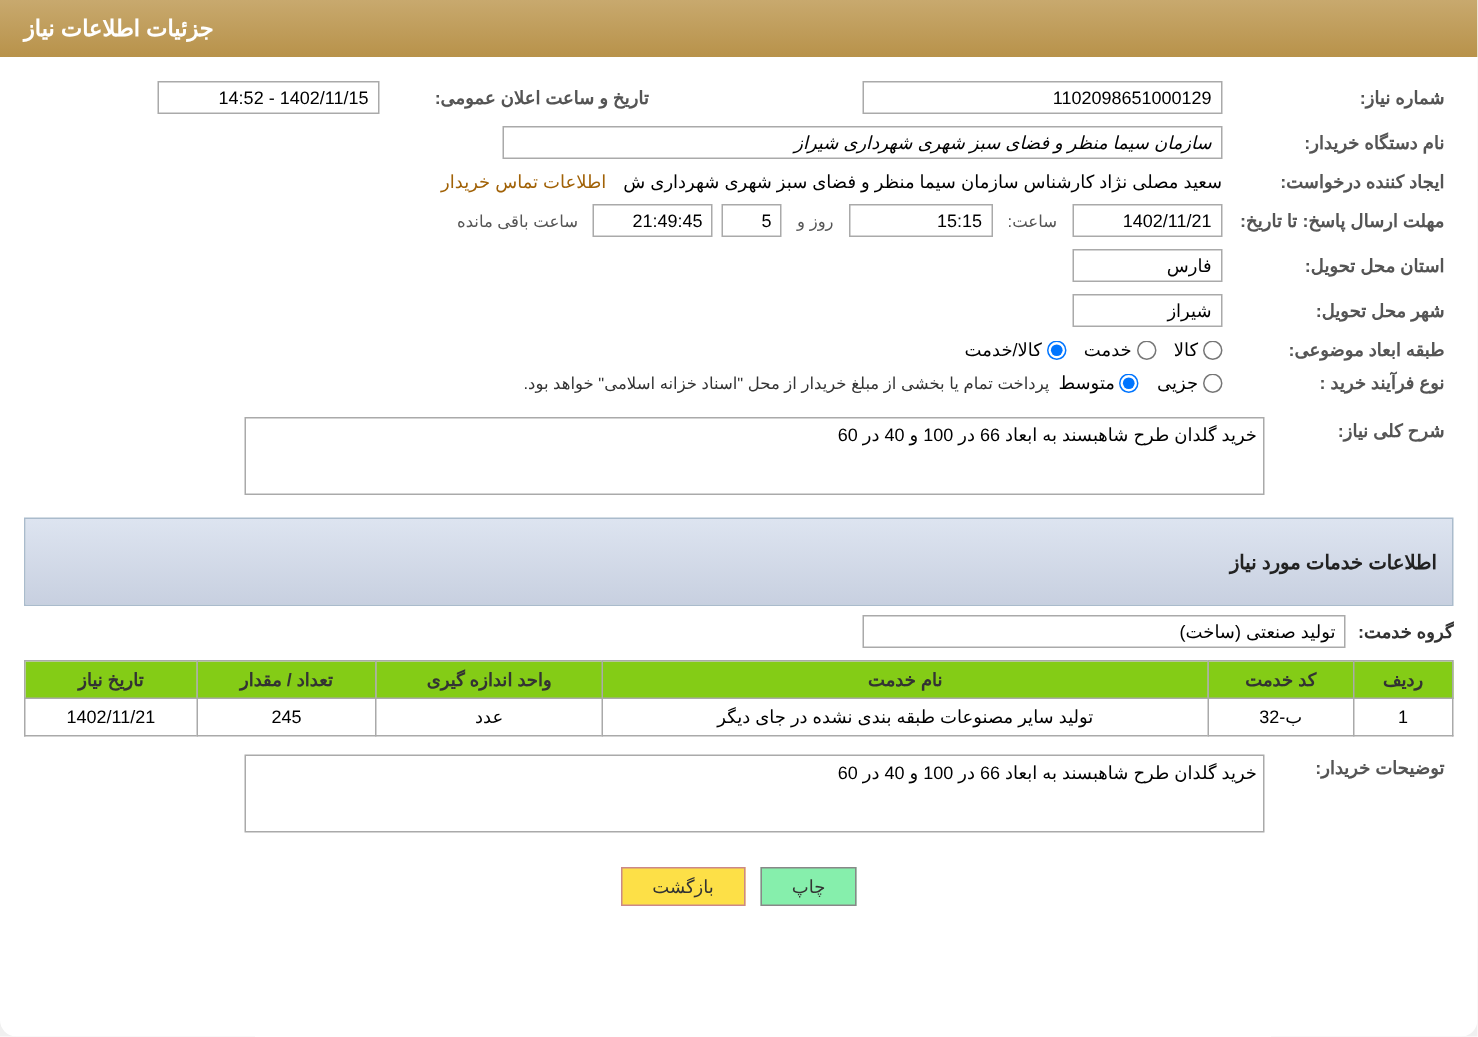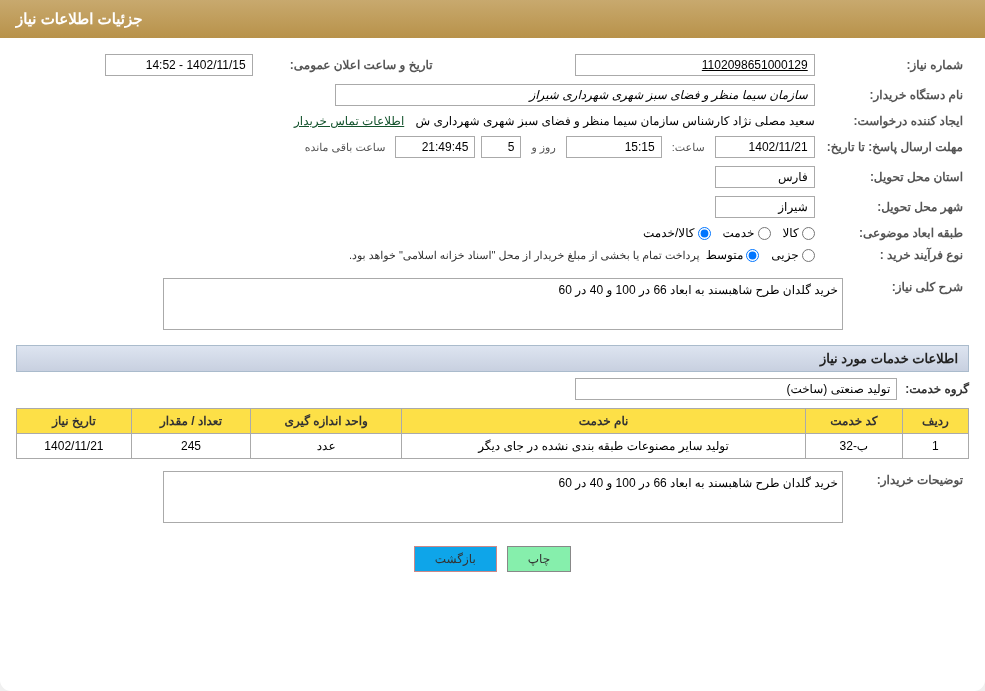--- a/index.html
+++ b/index.html
@@ -62,22 +62,21 @@
     .input-box-wide {
       width: 240px;
     }
     .input-box-medium {
       width: 148px;
     }
     .input-box-narrow {
       width: 100px;
     }
     .blue-link {
-      color: #14532d;
-      text-decoration: underline;
+      color: #a16207;
       cursor: pointer;
     }
     .radio-group {
       display: flex;
       gap: 12px;
       align-items: center;
     }
     .radio-item {
       display: flex;
       align-items: center;
@@ -92,21 +91,21 @@
       direction: rtl;
       resize: none;
       background: #fff;
     }
     .service-table {
       width: 100%;
       border-collapse: collapse;
       margin: 8px 0;
     }
     .service-table th {
-      background: #fde047;
+      background: #84cc16;
       border: 1px solid #aaa;
       padding: 5px 8px;
       text-align: center;
       font-size: 12px;
       color: #333;
       margin-left: 22px;
     }
     .service-table td {
       border: 1px solid #aaa;
       padding: 5px 8px;
@@ -136,39 +135,39 @@
       font-size: 12px;
       font-family: Tahoma, Arial, sans-serif;
       cursor: pointer;
       border: 1px solid #888;
     }
     .btn-print {
       background: #86efac;
       color: #333;
     }
     .btn-back {
-      background: #0ea5e9;
+      background: #fde047;
       color: #333;
       border-color: #cc8888;
     }
     .inline-label {
       color: #555;
       font-size: 11px;
       margin-left: 4px;
       margin-right: 4px;
     }
     .row-flex {
       display: flex;
       align-items: center;
       gap: 6px;
     }
     .section-title {
       background: linear-gradient(to bottom, #dde4f0, #c8d0e0);
       border: 1px solid #aabbcc;
-      padding: 5px 10px;
+      padding: 21px 10px;
       font-weight: bold;
       font-size: 13px;
       color: #222;
       text-align: right;
       margin: 8px 0 6px 0;
     }
   </style>
 </head>
 <body>
 
@@ -179,21 +178,21 @@
   </div>
 
   <div class="main-content">
 
     <table class="info-table">
 
       <tbody>
           <tr>
         <td class="label-cell">شماره نیاز:</td>
         <td class="value-cell">
-          <span class="input-box input-box-wide" style="display:inline-block;text-decoration:underline;">1102098651000129</span>
+          <span class="input-box input-box-wide" style="display:inline-block;">1102098651000129</span>
         </td>
         <td style="width:180px; text-align:right;" class="label-cell">تاریخ و ساعت اعلان عمومی:</td>
         <td class="value-cell">
           <span class="input-box input-box-medium" style="display:inline-block;">1402/11/15 - 14:52</span>
         </td>
       </tr>
 
       <tr>
         <td class="label-cell">نام دستگاه خریدار:</td>
         <td colspan="3" class="value-cell">

